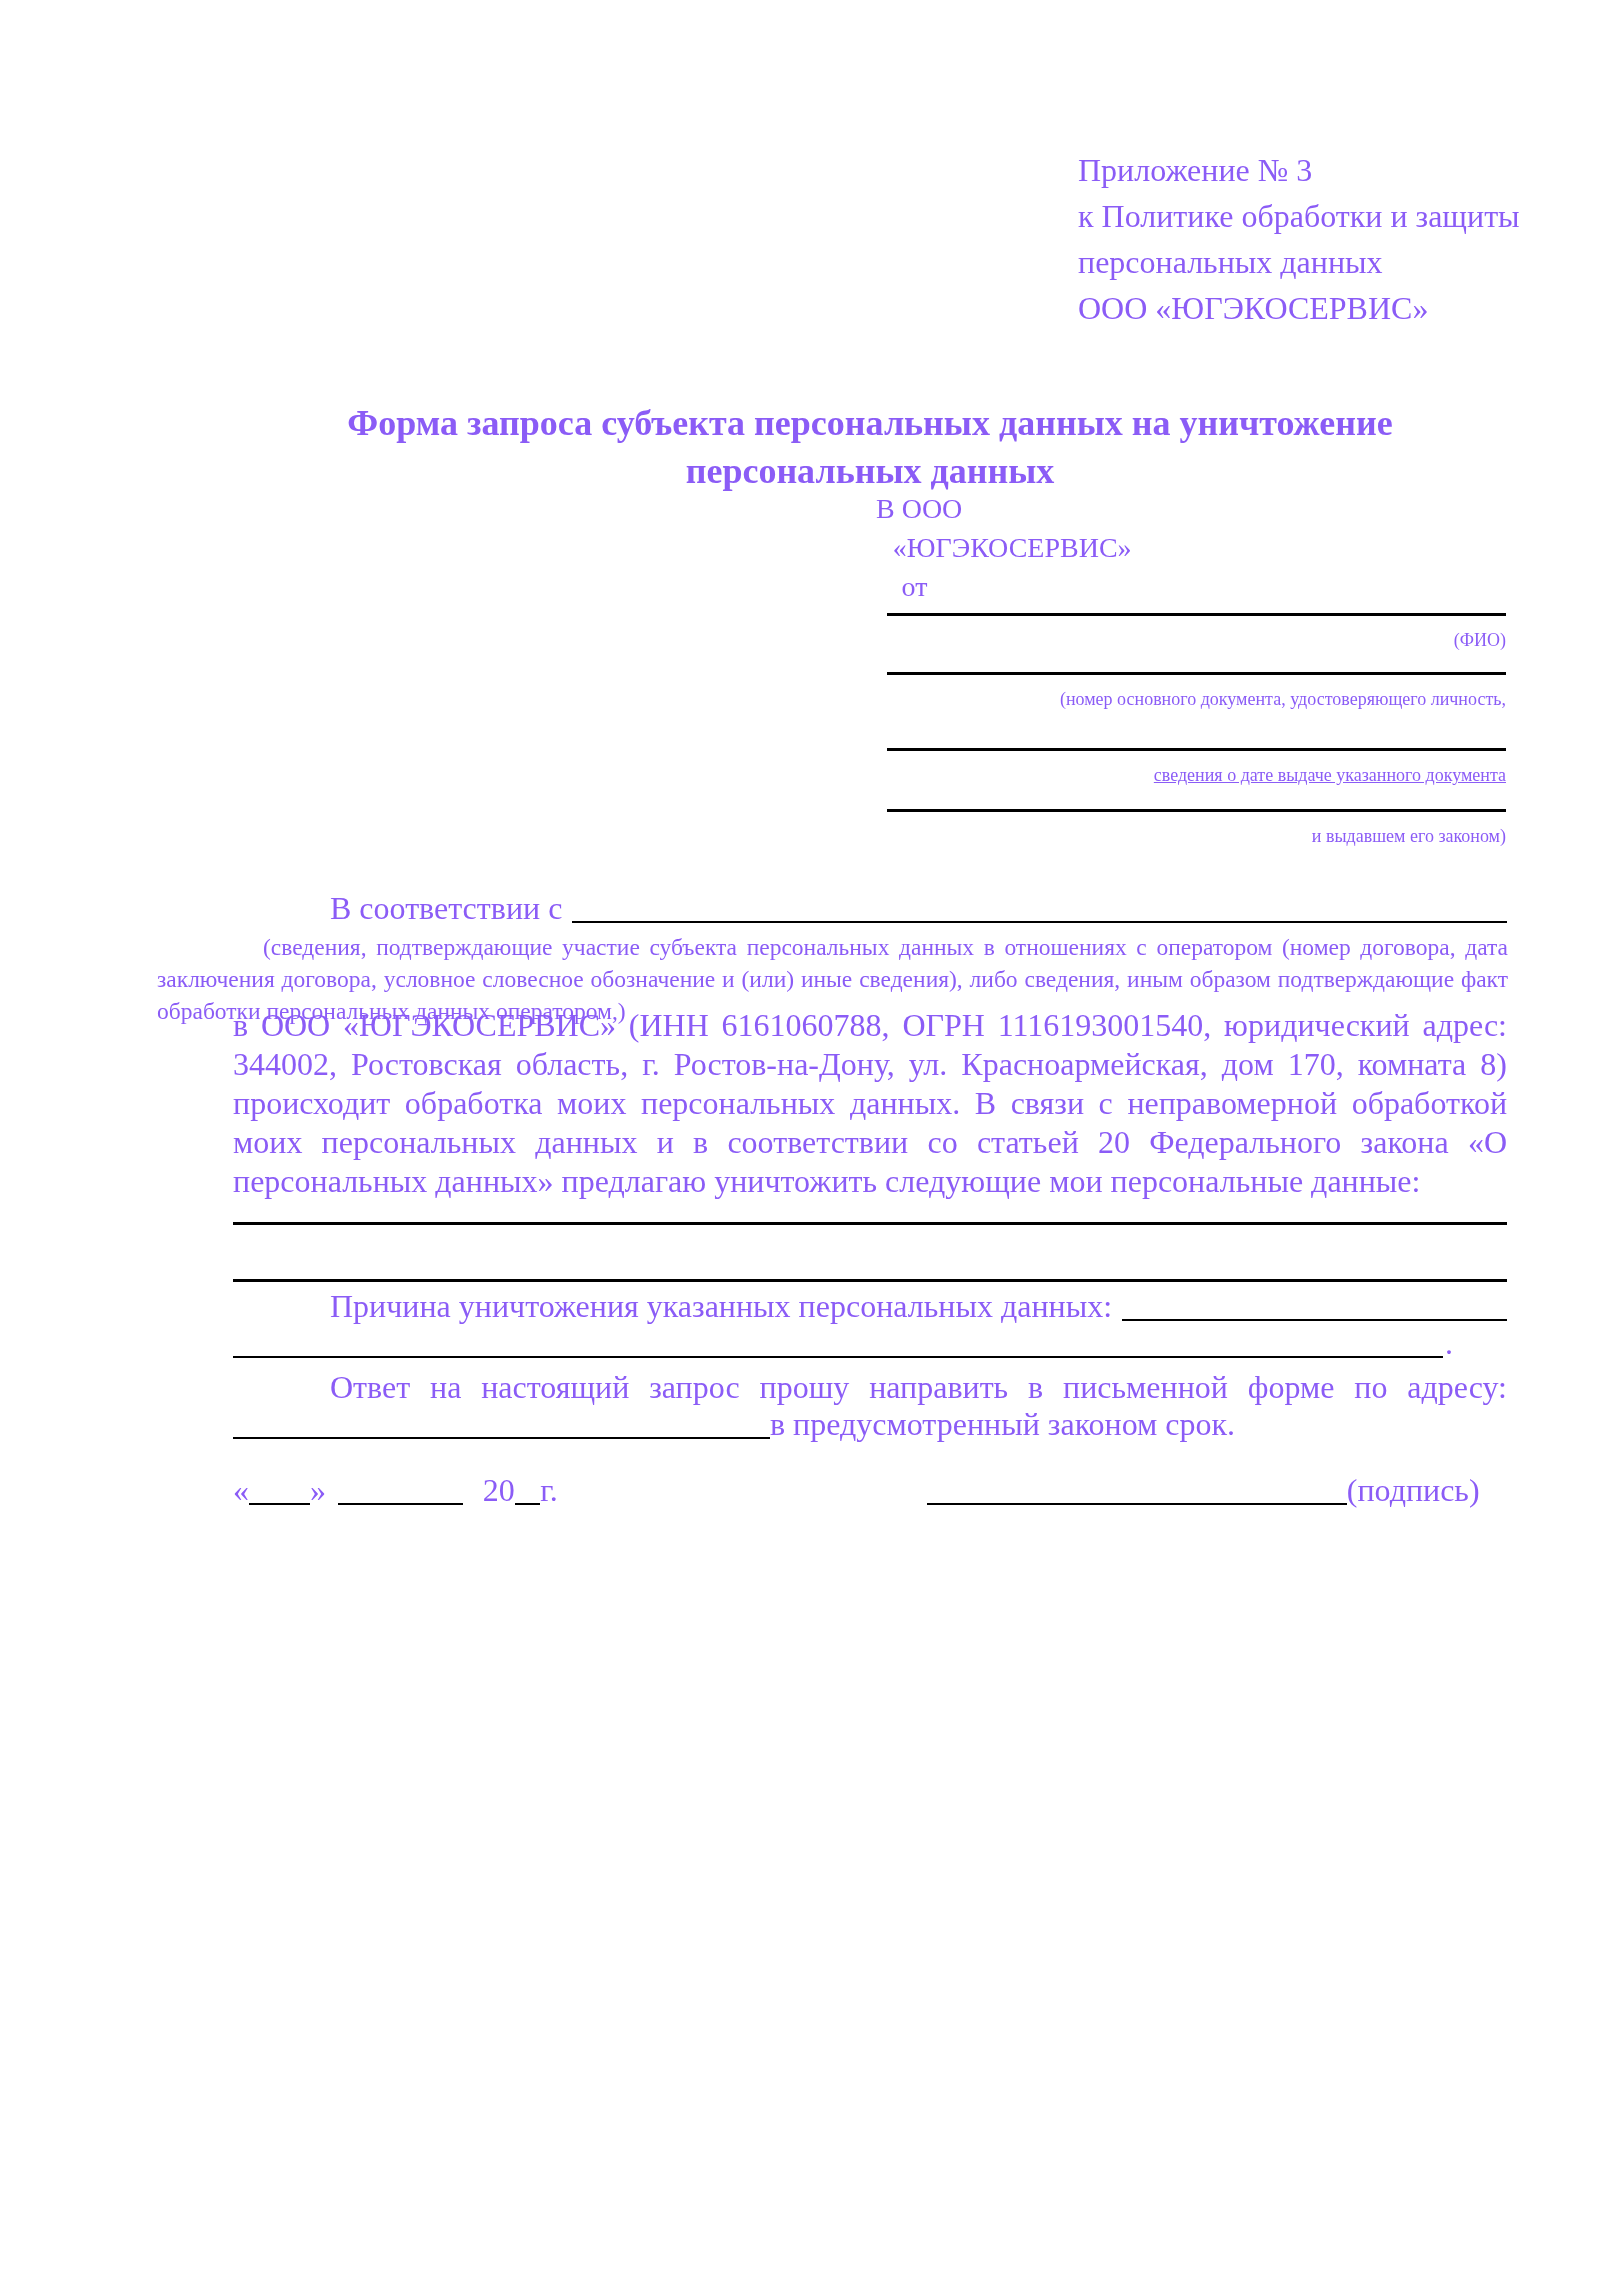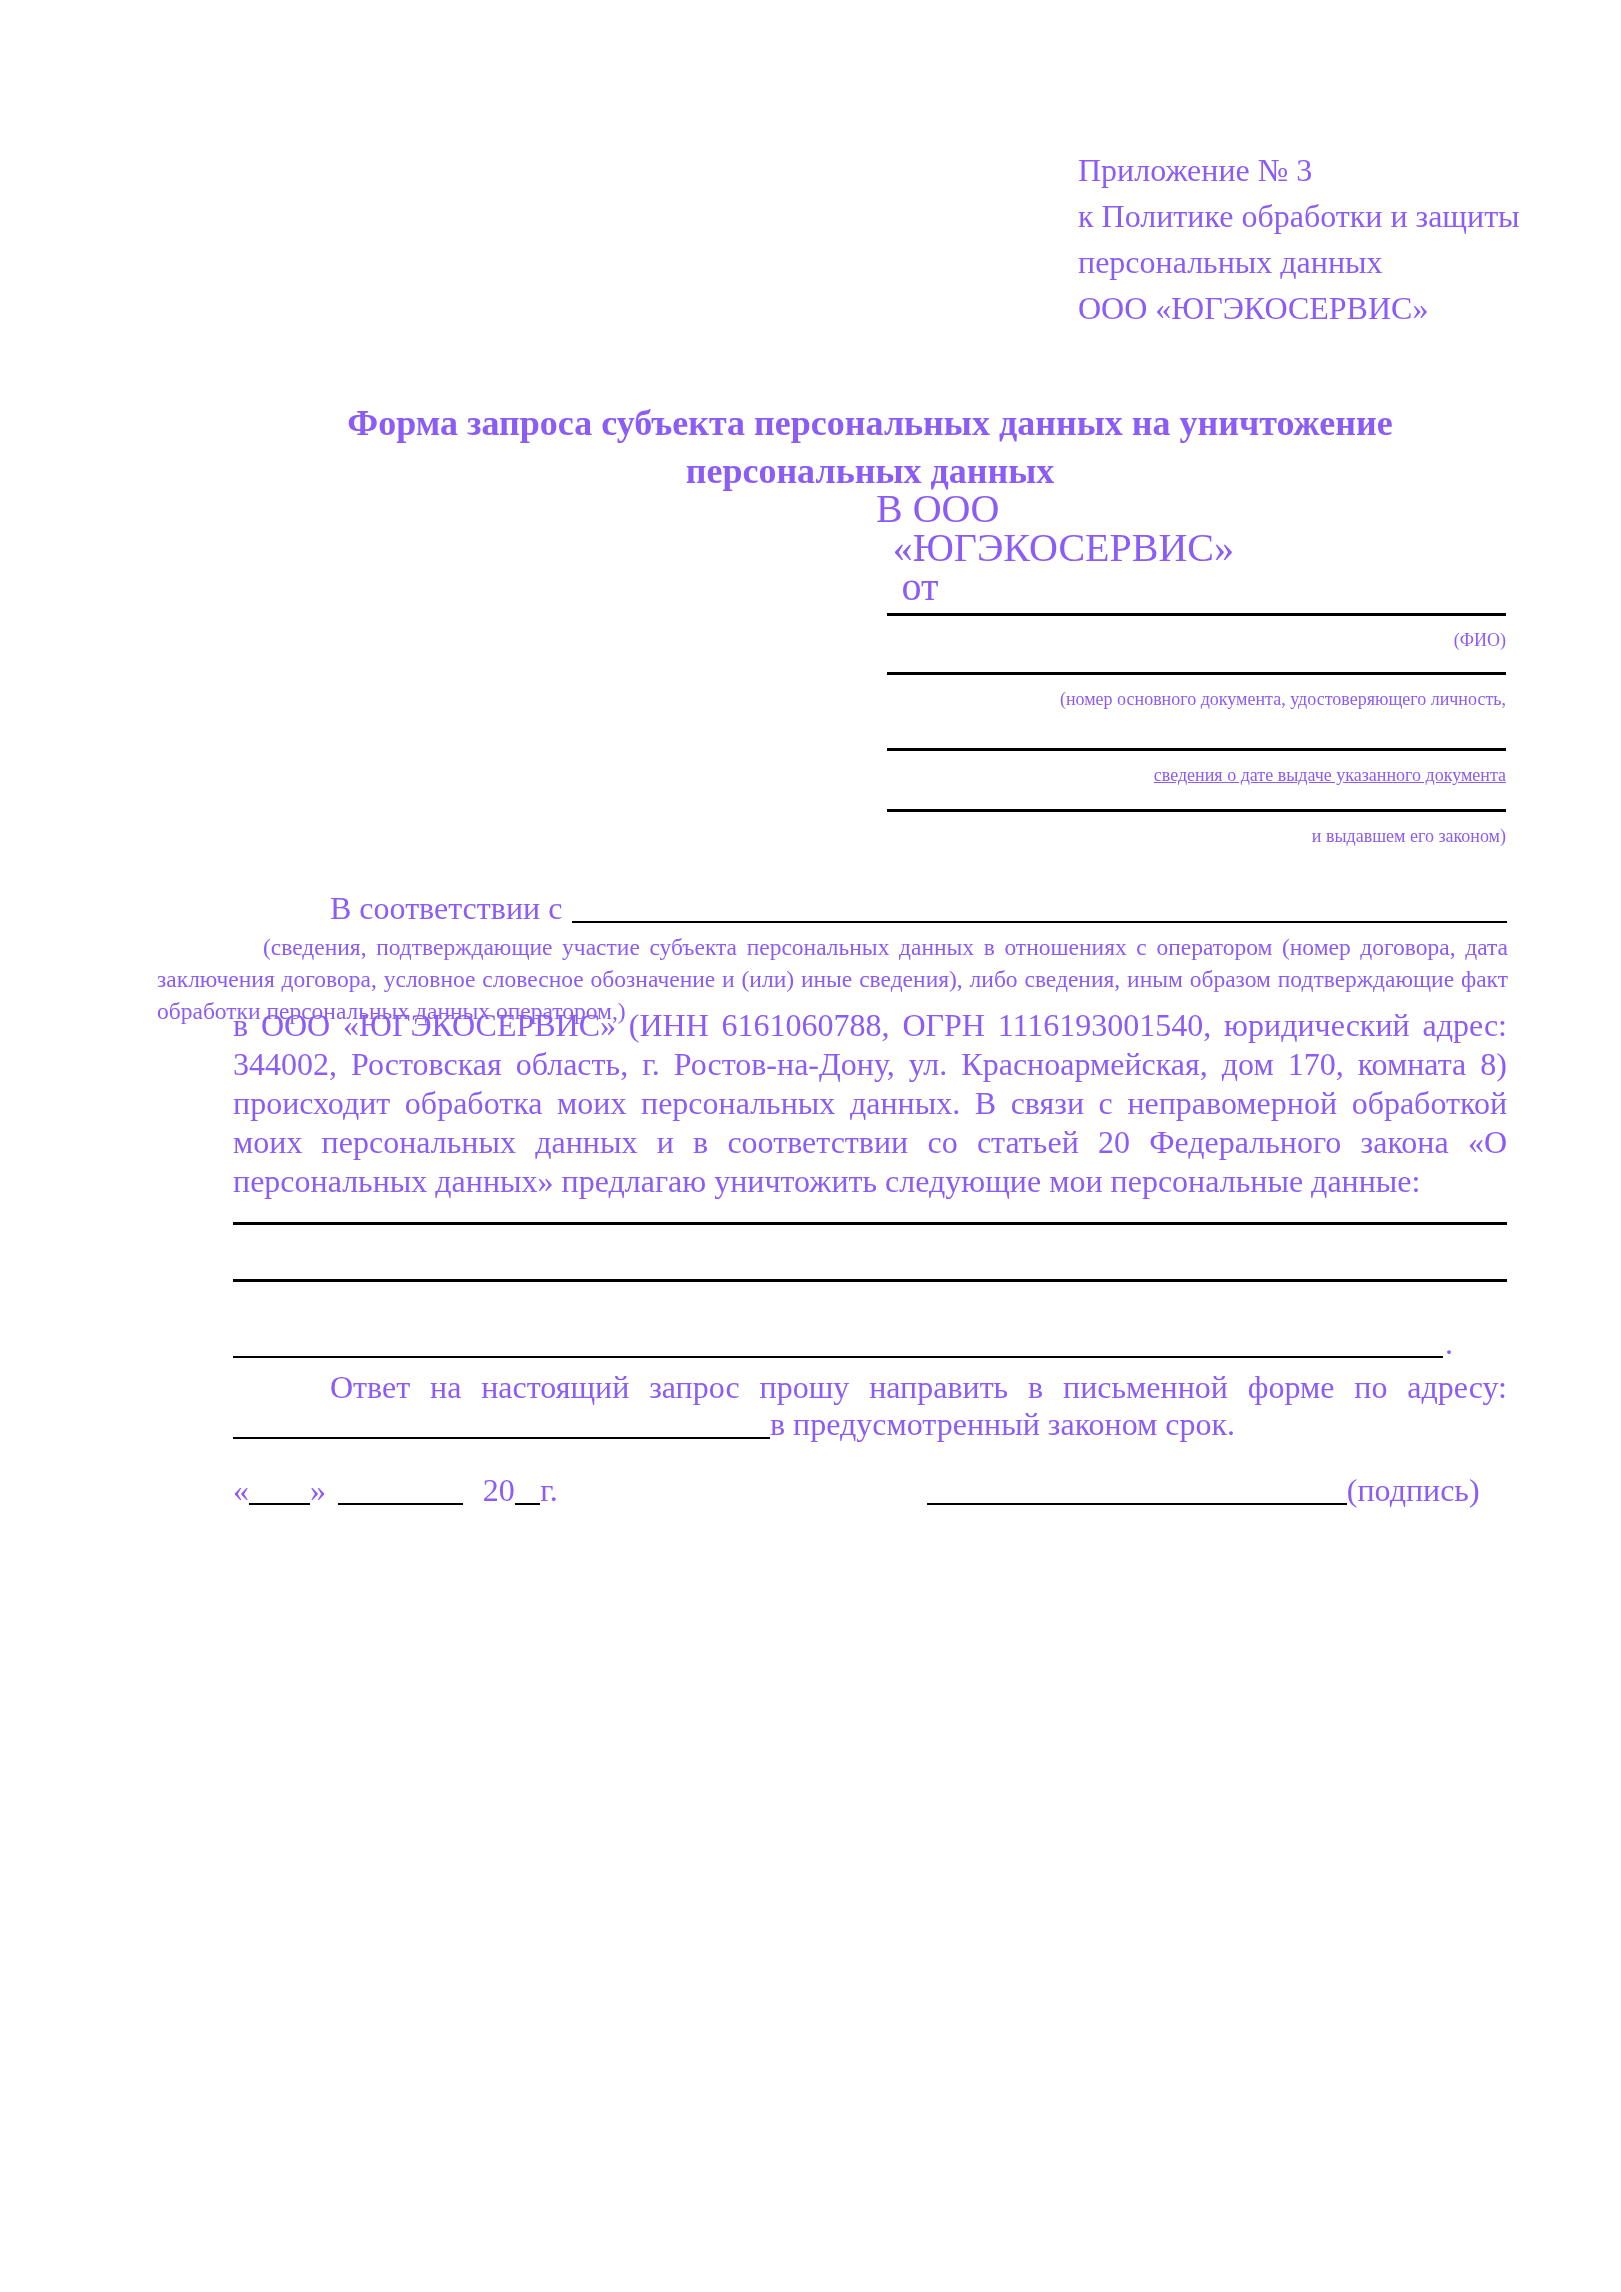--- a/index.html
+++ b/index.html
@@ -18,21 +18,21 @@
   .appendix { left:1078px; top:147px; font-size:32px; line-height:46px; white-space:nowrap; }
 
   
   .doc-title {
     left:233px; top:399px; width:1274px;
     text-align:center; font-weight:bold;
     font-size:36px; line-height:48px;
   }
 
   
-  .addressee { left:876px; top:489px; font-size:40px; line-height:39px; }
+  .addressee { left:876px; top:489px; font-size:28px; line-height:39px; }
   .addressee .l2 { padding-left:16.7px; }
   .addressee .l3 { padding-left:25.5px; }
 
   
   .blank-group { left:887px; width:619px; }
   .bline { height:2.9px; background:#000; }
   .bcap { text-align:right; font-size:18px; line-height:29px; padding-top:10px; white-space:nowrap; }
 
   
   .flex-row { display:flex; align-items:stretch; font-size:32px; line-height:41px; }
@@ -126,20 +126,24 @@
     <span class="fill"></span>
   </div>
 
   <div class="abs footnote">(сведения, подтверждающие участие субъекта персональных данных в отношениях с оператором (номер договора, дата заключения договора, условное словесное обозначение и (или) иные сведения), либо сведения, иным образом подтверждающие факт обработки персональных данных оператором,)</div>
 
   <div class="abs body-par">в ООО «ЮГЭКОСЕРВИС» (ИНН 6161060788, ОГРН 1116193001540, юридический адрес: 344002, Ростовская область, г. Ростов-на-Дону, ул. Красноармейская, дом 170, комната 8) происходит обработка моих персональных данных. В связи с неправомерной обработкой моих персональных данных и в соответствии со статьей 20 Федерального закона «О персональных данных» предлагаю уничтожить следующие мои персональные данные:</div>
 
   <div class="abs full-blank" style="top:1222px;"></div>
   <div class="abs full-blank" style="top:1279px;"></div>
 
+  <div class="abs flex-row reason-row">
+    <span class="lead-indent">Причина уничтожения указанных персональных данных:</span>
+    <span class="fill"></span>
+  </div>
 
   <div class="abs flex-row period-row">
     <span class="fill"></span>
     <span class="dot">.</span>
   </div>
 
   <div class="abs reply-sentence">Ответ на настоящий запрос прошу направить в письменной форме по адресу:</div>
 
   <div class="abs flex-row reply-tail-row">
     <span class="fill-fixed w548"></span>

